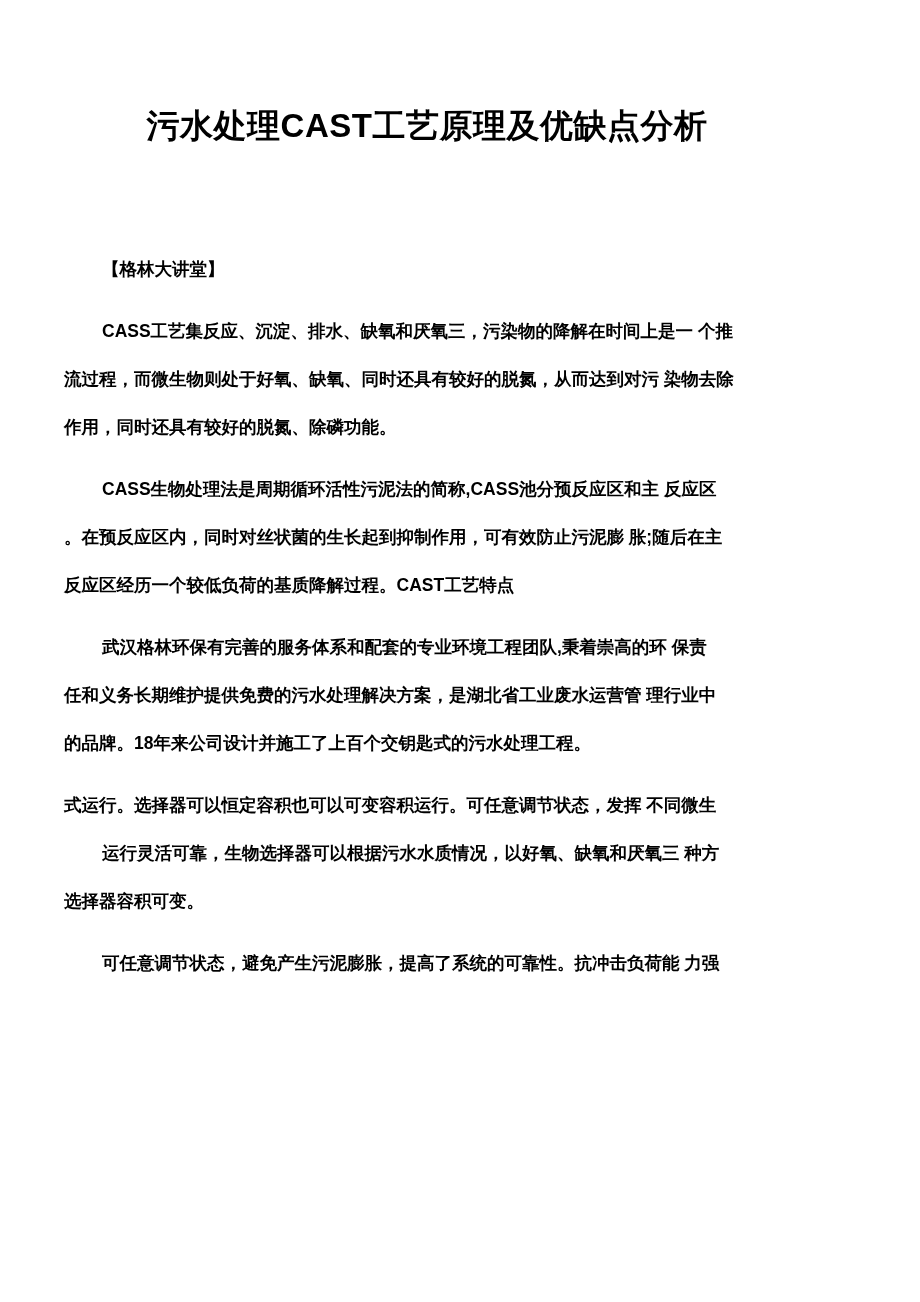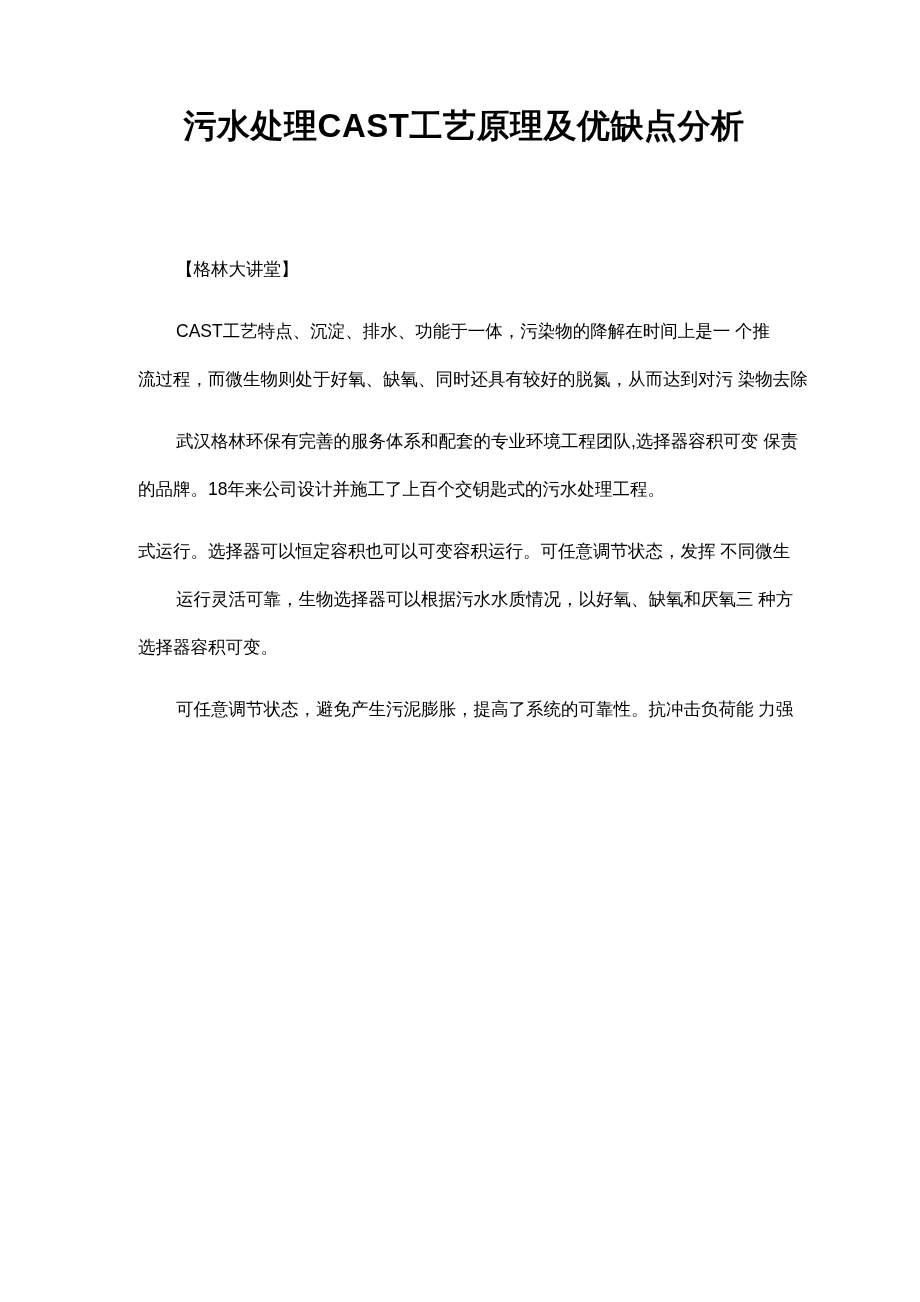--- a/index.html
+++ b/index.html
@@ -9,62 +9,68 @@
   }
   .page {
     width: 920px;
     height: 1302px;
     background: #ffffff;
     color: #000000;
     font-family: "Liberation Sans", sans-serif;
     overflow: hidden;
   }
   .doc {
-    padding: 103px 130px 0 100px;
-    margin-left: 38px;
+    padding: 103px 130px 0 64px;
   }
   .title {
     font-size: 33px;
     line-height: 46px;
     font-weight: 700;
     text-align: center;
     margin: 0 0 96px 0;
     white-space: pre;
     letter-spacing: 0.5px;
   }
   .para {
     margin: 0 0 14px 0;
   }
   .line {
     font-size: 17.5px;
     line-height: 48px;
     height: 48px;
-    font-weight: 400;
+    font-weight: 700;
     white-space: pre;
   }
   .line.indent {
     padding-left: 38px;
   }
 </style>
 </head>
 <body>
 
 <div class="page">
   <div class="doc">
     <h1 class="title">污水处理CAST工艺原理及优缺点分析</h1>
     <div id="paragraphs">
         <div class="para">
           <div class="line indent">【格林大讲堂】</div>
         </div>
         <div class="para">
-          <div class="line indent">CAST工艺特点、沉淀、排水、功能于一体，污染物的降解在时间上是一 个推</div>
+          <div class="line indent">CASS工艺集反应、沉淀、排水、缺氧和厌氧三，污染物的降解在时间上是一 个推</div>
           <div class="line">流过程，而微生物则处于好氧、缺氧、同时还具有较好的脱氮，从而达到对污 染物去除</div>
+          <div class="line">作用，同时还具有较好的脱氮、除磷功能。</div>
         </div>
         <div class="para">
-          <div class="line indent">武汉格林环保有完善的服务体系和配套的专业环境工程团队,选择器容积可变 保责</div>
+          <div class="line indent">CASS生物处理法是周期循环活性污泥法的简称,CASS池分预反应区和主 反应区</div>
+          <div class="line">。在预反应区内，同时对丝状菌的生长起到抑制作用，可有效防止污泥膨 胀;随后在主</div>
+          <div class="line">反应区经历一个较低负荷的基质降解过程。CAST工艺特点</div>
+        </div>
+        <div class="para">
+          <div class="line indent">武汉格林环保有完善的服务体系和配套的专业环境工程团队,秉着崇高的环 保责</div>
+          <div class="line">任和义务长期维护提供免费的污水处理解决方案，是湖北省工业废水运营管 理行业中</div>
           <div class="line">的品牌。18年来公司设计并施工了上百个交钥匙式的污水处理工程。</div>
         </div>
         <div class="para">
           <div class="line">式运行。选择器可以恒定容积也可以可变容积运行。可任意调节状态，发挥 不同微生</div>
           <div class="line indent">运行灵活可靠，生物选择器可以根据污水水质情况，以好氧、缺氧和厌氧三 种方</div>
           <div class="line">选择器容积可变。</div>
         </div>
         <div class="para">
           <div class="line indent">可任意调节状态，避免产生污泥膨胀，提高了系统的可靠性。抗冲击负荷能 力强</div>
         </div>

